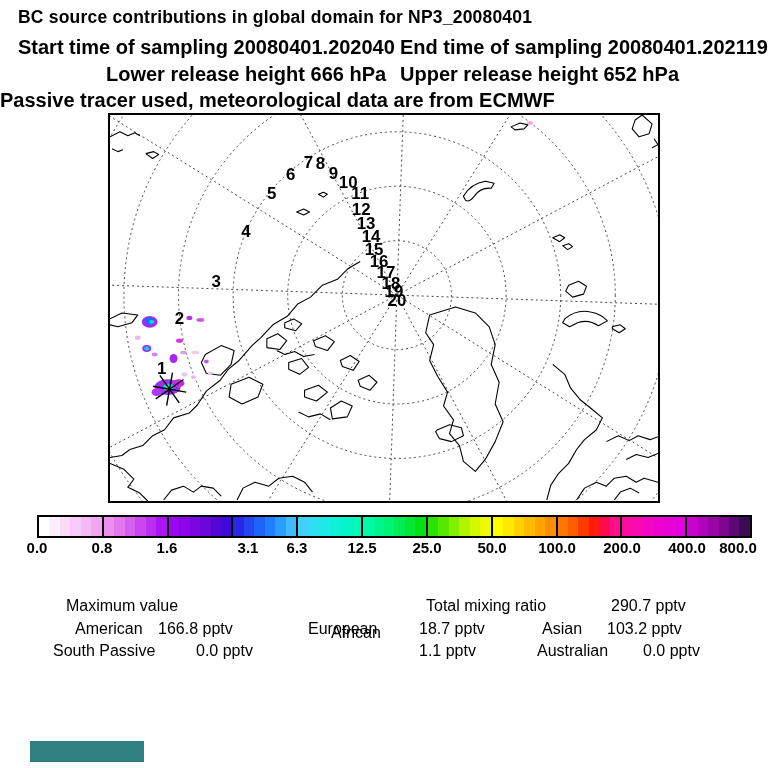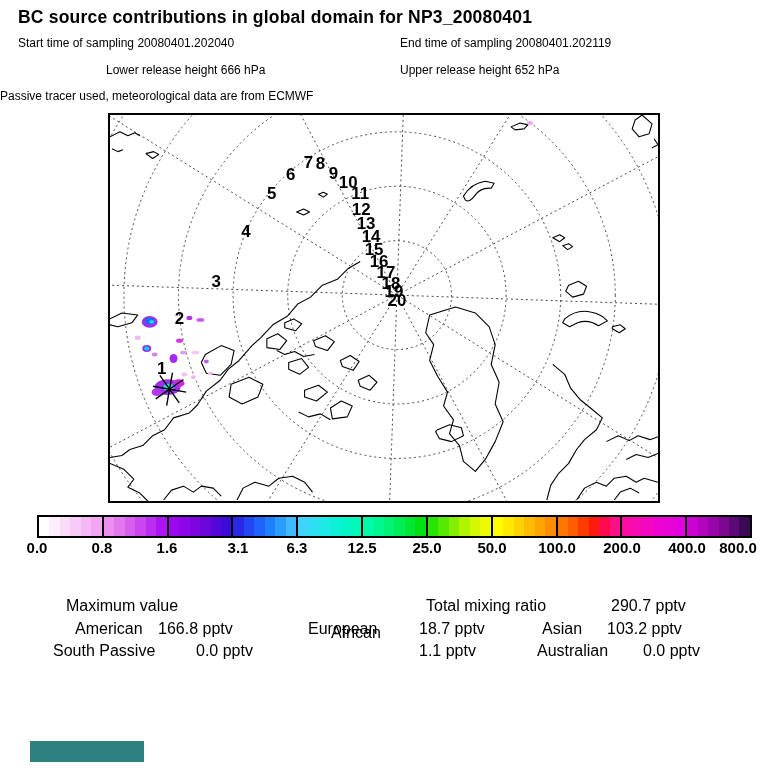--- a/index.html
+++ b/index.html
@@ -1,20 +1,20 @@
 <!DOCTYPE html>
 <html><head>
 <meta charset="utf-8">
 <style>
   html,body{margin:0;padding:0;background:#fff;}
   .page{position:relative;width:768px;height:768px;background:#ffffff;
         font-family:"Liberation Sans",sans-serif;color:#000;overflow:hidden;}
   .abs{position:absolute;white-space:nowrap;}
   .title{left:18px;top:7px;font-size:17.5px;font-weight:700;letter-spacing:.2px;}
-  .hline{font-size:12px;font-weight:400;}
+  .hline{font-size:20px;font-weight:700;}
   .l2a{left:18px;top:36px}.l2b{left:400px;top:36px}
   .l3a{left:106px;top:63px}.l3b{left:400px;top:63px}
   .l4{left:0;top:89px;width:768px;text-align:left}
   .map{left:108px;top:113px;width:552px;height:390px;border:2px solid #000;box-sizing:border-box;}
   .map svg{display:block;width:100%;height:100%;}
   .cbar{left:37px;top:515px;width:715px;height:23px;border:2px solid #000;box-sizing:border-box;display:flex;}
   .cseg{flex:1;display:flex;border-right:2px solid #000;}
   .cseg:last-child{border-right:none;}
   .ccell{flex:1;}
   .ctick{top:539px;font-size:15px;font-weight:700;transform:translateX(-50%);}
@@ -249,21 +249,21 @@
         <div class="ccell" style="background: rgb(153, 6, 167);"></div>
         <div class="ccell" style="background: rgb(125, 8, 144);"></div>
         <div class="ccell" style="background: rgb(92, 9, 117);"></div>
         <div class="ccell" style="background: rgb(59, 10, 85);"></div>
       </div>
     </div>
   <div id="cticks">
       <span class="abs ctick" style="left: 37px;">0.0</span>
       <span class="abs ctick" style="left: 102px;">0.8</span>
       <span class="abs ctick" style="left: 167px;">1.6</span>
-      <span class="abs ctick" style="left: 238px; text-align: center;">3.1</span>
+      <span class="abs ctick" style="left: 248px; text-align: center;">3.1</span>
       <span class="abs ctick" style="left: 297px;">6.3</span>
       <span class="abs ctick" style="left: 362px;">12.5</span>
       <span class="abs ctick" style="left: 427px;">25.0</span>
       <span class="abs ctick" style="left: 492px;">50.0</span>
       <span class="abs ctick" style="left: 557px;">100.0</span>
       <span class="abs ctick" style="left: 622px;">200.0</span>
       <span class="abs ctick" style="left: 687px;">400.0</span>
       <span class="abs ctick" style="left: 738px;">800.0</span>
     </div>
 

